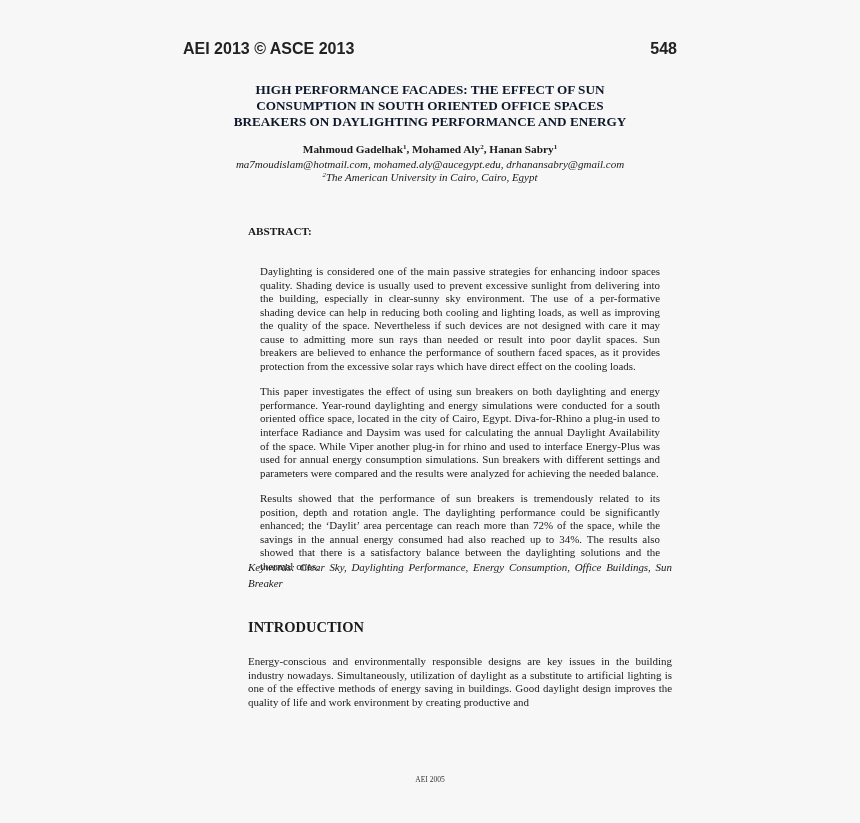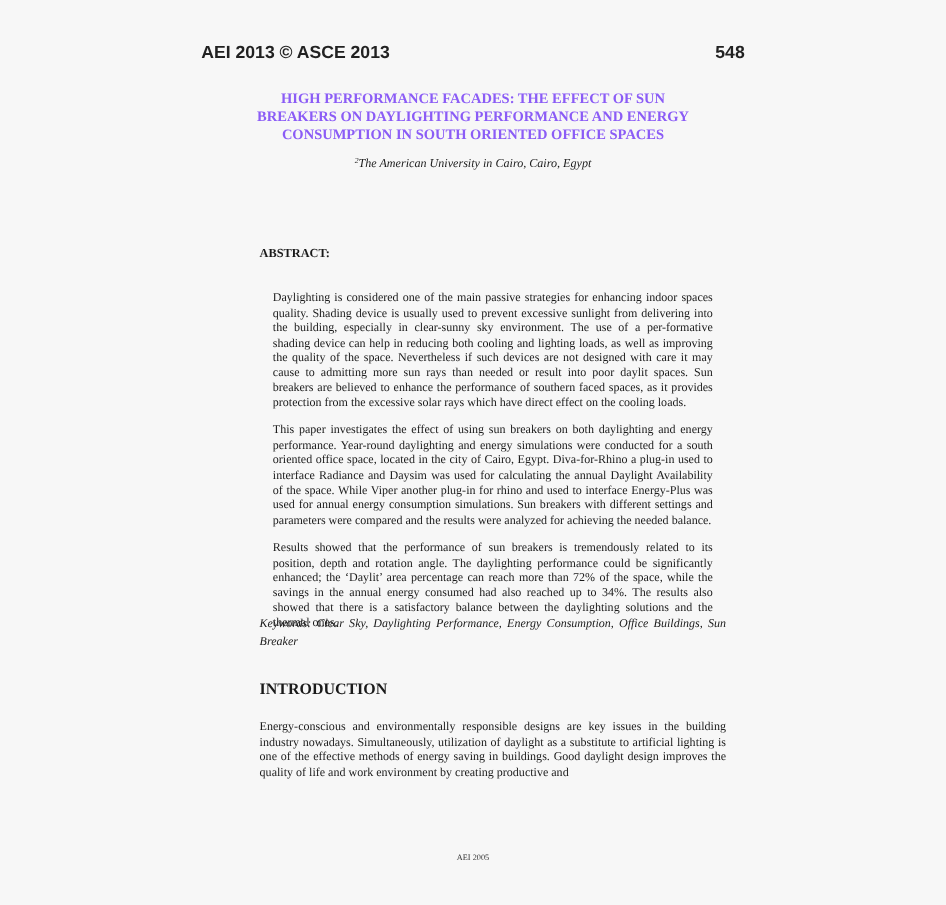--- a/index.html
+++ b/index.html
@@ -29,40 +29,40 @@
     .title {
       position: absolute;
       top: 82px;
       left: 183px;
       width: 494px;
       text-align: center;
       font-family: "Liberation Serif", serif;
       font-weight: bold;
       font-size: 13.2px;
       line-height: 16px;
-      color: #8b5cf6;
+      color: #0f172a;
     }
     .title .t-line { display: block; white-space: nowrap; }
     .authors-block {
       position: absolute;
       top: 143px;
       left: 183px;
       width: 494px;
       text-align: center;
       font-family: "Liberation Serif", serif;
       font-size: 11px;
       line-height: 13.5px;
       color: #1a1a1a;
     }
     .authors { font-weight: bold; font-size: 11.3px; margin-bottom: 1px; }
     .emails, .affil { font-style: italic; }
     sup { font-size: 7px; line-height: 0; vertical-align: 4px; }
     .column {
       position: absolute;
-      left: 236px;
+      left: 248px;
       width: 424px;
       font-family: "Liberation Serif", serif;
       font-size: 10.95px;
       line-height: 13.55px;
       color: #1a1a1a;
     }
     .abstract-heading {
       top: 225px;
       font-weight: bold;
       font-size: 11.2px;
@@ -102,25 +102,31 @@
 </head>
 <body>
 
 <div class="running-header">
   <span>AEI 2013 © ASCE 2013</span>
   <span>548</span>
 </div>
 
 <div class="title">
   <span class="t-line">HIGH PERFORMANCE FACADES: THE EFFECT OF SUN</span>
+  <span class="t-line">CONSUMPTION IN SOUTH ORIENTED OFFICE SPACES</span>
   <span class="t-line">BREAKERS ON DAYLIGHTING PERFORMANCE AND ENERGY</span>
-  <span class="t-line">CONSUMPTION IN SOUTH ORIENTED OFFICE SPACES</span>
 </div>
 
 <div class="authors-block">
+  <div class="authors">
+    <span>Mahmoud Gadelhak</span><sup>1</sup>,
+    <span>Mohamed Aly</span><sup>2</sup>,
+    <span>Hanan Sabry</span><sup>1</sup>
+  </div>
+  <div class="emails">ma7moudislam@hotmail.com, mohamed.aly@aucegypt.edu, drhanansabry@gmail.com</div>
   <div class="affil"><sup>2</sup><span>The American University in Cairo, Cairo, Egypt</span></div>
 </div>
 
 <div class="column abstract-heading">ABSTRACT:</div>
 
 <div class="column abstract-body">
   <p>Daylighting is considered one of the main passive strategies for enhancing indoor spaces quality. Shading device is usually used to prevent excessive sunlight from delivering into the building, especially in clear-sunny sky environment. The use of a per-formative shading device can help in reducing both cooling and lighting loads, as well as improving the quality of the space. Nevertheless if such devices are not designed with care it may cause to admitting more sun rays than needed or result into poor daylit spaces. Sun breakers are believed to enhance the performance of southern faced spaces, as it provides protection from the excessive solar rays which have direct effect on the cooling loads.</p>
   <p>This paper investigates the effect of using sun breakers on both daylighting and energy performance. Year-round daylighting and energy simulations were conducted for a south oriented office space, located in the city of Cairo, Egypt. Diva-for-Rhino a plug-in used to interface Radiance and Daysim was used for calculating the annual Daylight Availability of the space. While Viper another plug-in for rhino and used to interface Energy-Plus was used for annual energy consumption simulations. Sun breakers with different settings and parameters were compared and the results were analyzed for achieving the needed balance.</p>
   <p>Results showed that the performance of sun breakers is tremendously related to its position, depth and rotation angle. The daylighting performance could be significantly enhanced; the ‘Daylit’ area percentage can reach more than 72% of the space, while the savings in the annual energy consumed had also reached up to 34%. The results also showed that there is a satisfactory balance between the daylighting solutions and the thermal ones.</p>
 </div>

